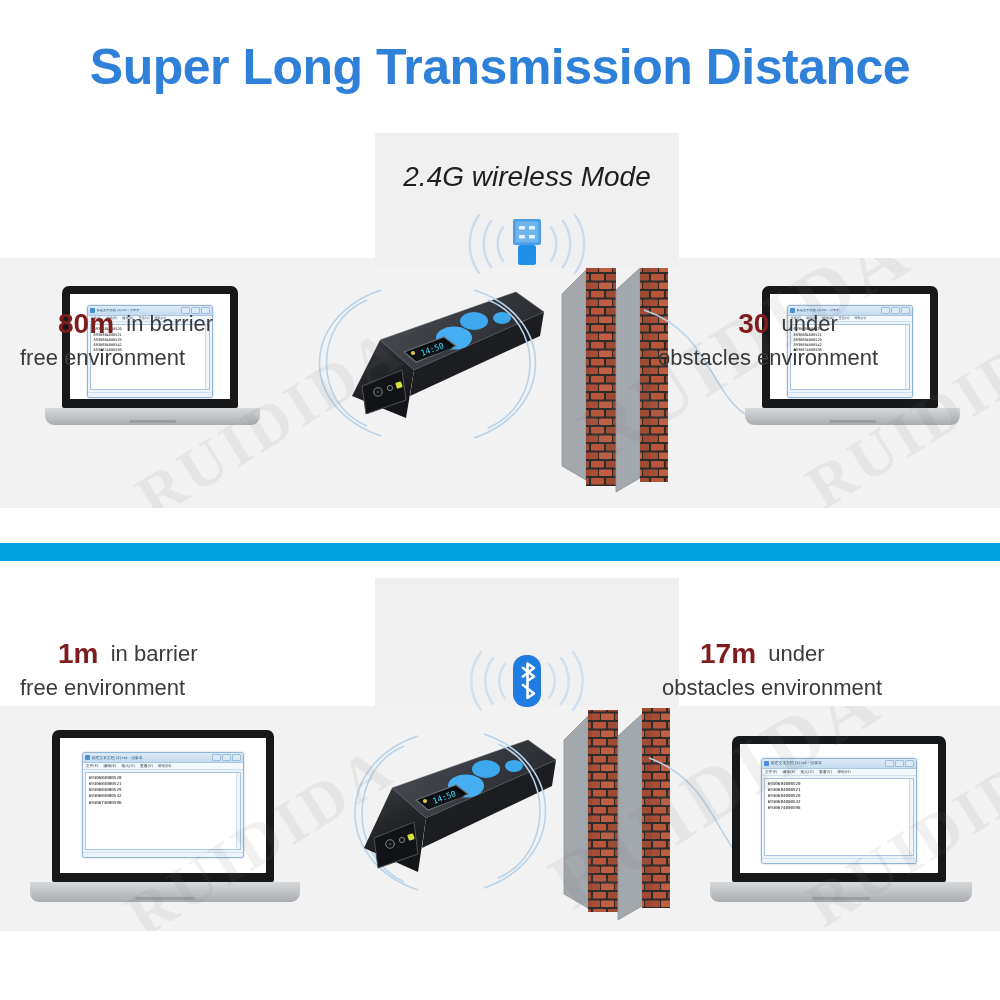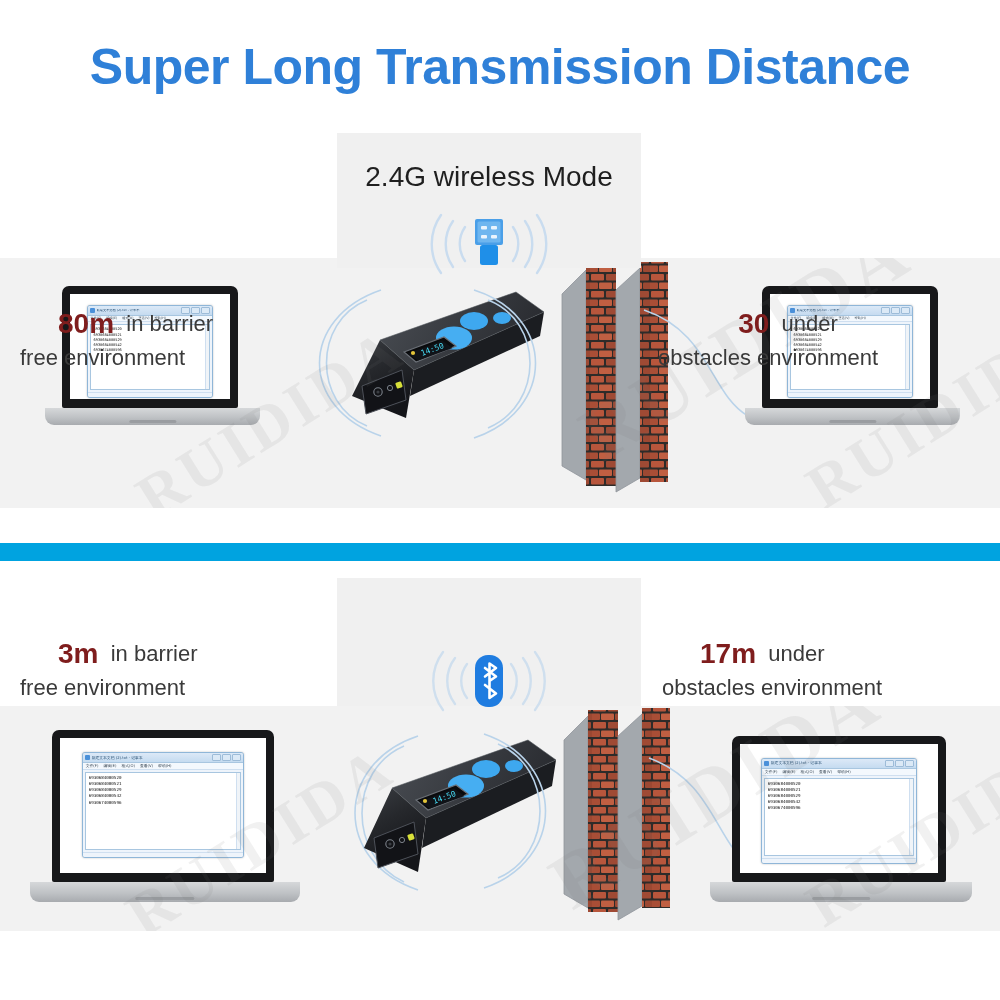--- a/index.html
+++ b/index.html
@@ -22,22 +22,23 @@
     white-space:nowrap;
   }
 
   
   .section{position:absolute;left:0;width:1000px;}
   .sec-top{top:110px;height:400px;}
   .sec-bot{top:562px;height:438px;}
 
   
   .center-panel{
-    position:absolute;left:337px;top:23px;width:304px;height:135px;
+    position:absolute;left:375px;top:23px;width:304px;height:135px;
     background:#f0f0f0;
+    font-style:italic;
   }
   .center-panel.bt{top:16px;height:128px;}
 
   .mode-title{
     position:absolute;left:0;right:0;top:28px;
     text-align:center;font-size:28px;color:#1f1f1f;
     white-space:nowrap;
   }
   .mode-title.bt{font-size:27px;}
 
@@ -389,21 +390,21 @@
             <path d="M134 8  A38 38 0 0 1 134 54"></path>
             <path d="M146 2  A48 48 0 0 1 146 60"></path>
           </g>
           <rect x="86" y="5" width="28" height="52" rx="13" fill="#1f7ce0"></rect>
           <path d="M96 18 L107 26.5 L100.5 31 L100.5 13.5 L107 18 L96 26.5 M100.5 31 L100.5 48 L107 43.5 L96 35" fill="none" stroke="#ffffff" stroke-width="2.6" stroke-linejoin="round" stroke-linecap="round"></path>
         </svg>
       </div>
     </div>
 
     <div class="cap cap-bl" data-name="caption-left-bt" style="left:58px;top:74px;">
-      <span class="num" data-name="distance-value-left-bt">3m</span>
+      <span class="num" data-name="distance-value-left-bt">1m</span>
       &nbsp;<span data-name="distance-suffix-left-bt">in barrier</span>
       <span class="l2" data-name="distance-line2-left-bt">free environment</span>
     </div>
 
     <div class="cap" data-name="caption-right-bt" style="left:700px;top:74px;">
       <span class="num" data-name="distance-value-right-bt">17m</span>
       &nbsp;<span data-name="distance-suffix-right-bt">under</span>
       <span class="l2" data-name="distance-line2-right-bt">obstacles environment</span>
     </div>
   </div>

